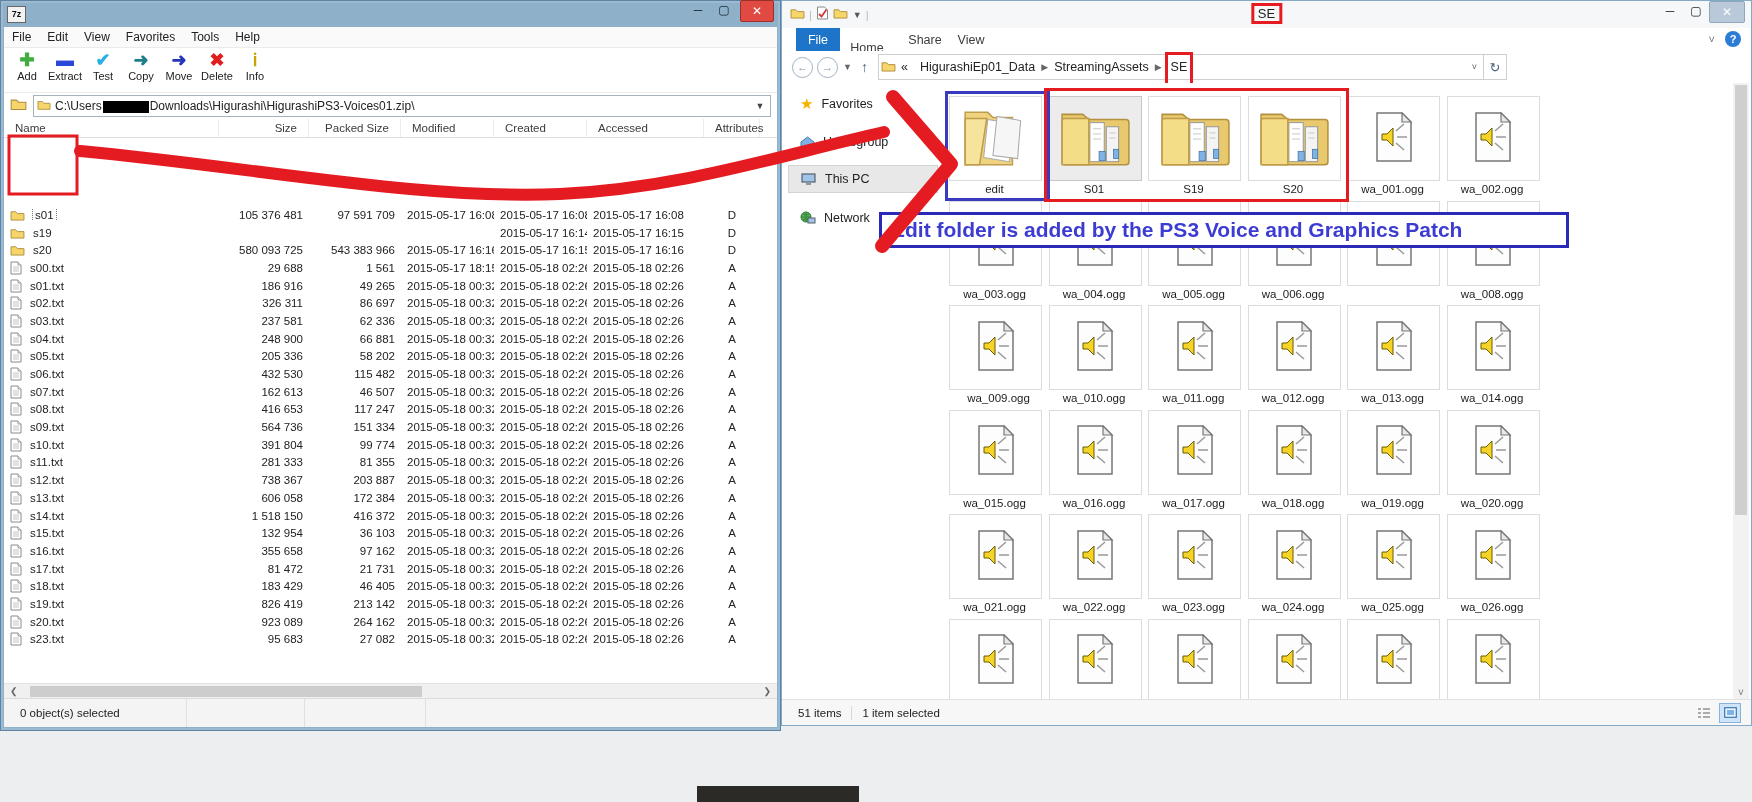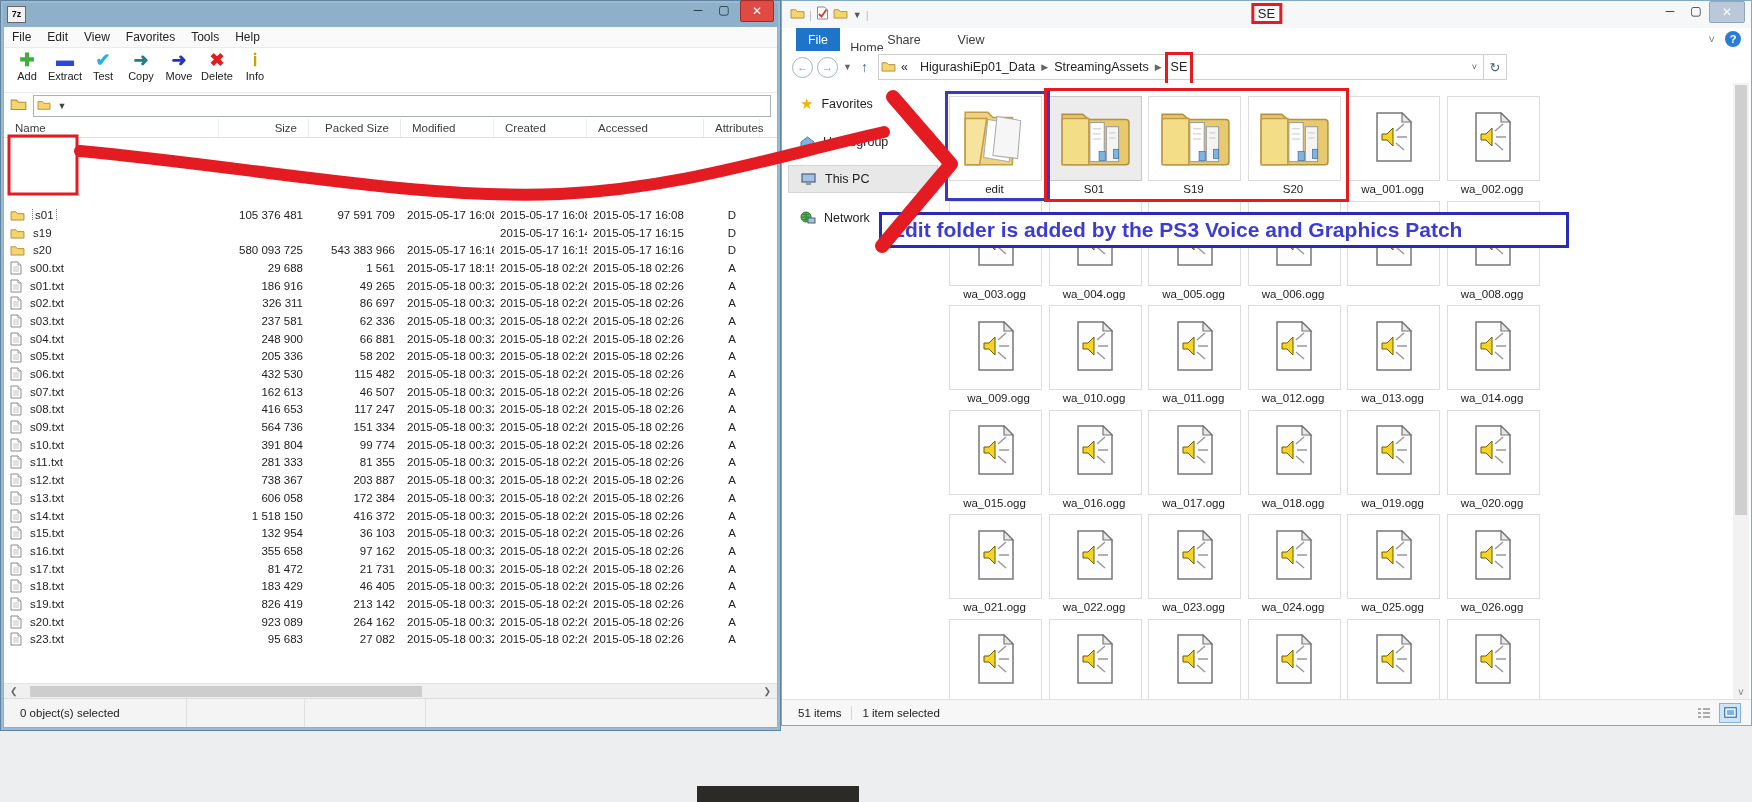--- a/index.html
+++ b/index.html
@@ -152,20 +152,21 @@
         </div>
       </div>
     <div class="addr">
       <span class="upicon" id="sz-upicon"><svg width="17" height="13.600000000000001" viewBox="0 0 16 13">
             <path d="M1 3 h5 l2 2 h7 v7 H1 Z" fill="#f6d56a" stroke="#b08d3e" stroke-width="1"></path>
           </svg></span>
       <div class="addrbox">
         <span id="sz-zipicon" style="margin-right:4px;"><svg width="14" height="11.200000000000001" viewBox="0 0 16 13">
               <path d="M1 3 h5 l2 2 h7 v7 H1 Z" fill="#f6d56a" stroke="#b08d3e" stroke-width="1"></path>
             </svg></span>
+        <span class="txt"><span>C:\Users</span><span class="redact"></span><span>Downloads\Higurashi\HigurashiPS3-Voices01.zip\</span></span>
         <span class="dd">▼</span>
       </div>
     </div>
     <div class="hdr szgrid" id="sz-hdr">
         <div>Name</div>
         <div class="r">Size</div>
         <div class="r">Packed Size</div>
         <div>Modified</div>
         <div>Created</div>
         <div>Accessed</div>
@@ -741,21 +742,21 @@
     </div>
     <div class="btns">
       <div class="winbtn">─</div>
       <div class="winbtn">▢</div>
       <div class="winbtn close-grey">✕</div>
     </div>
   </div>
   <div class="ribbon">
     <div class="tab file">File</div>
     <div class="tab" style="left:62px;width:46px;margin-top:8px;">Home</div>
-    <div class="tab" style="left:100px;width:44px;">Share</div>
+    <div class="tab" style="left:121px;width:44px;">Share</div>
     <div class="tab" style="left:168px;width:42px;">View</div>
     <div class="ribright">
       <span style="color:#777;font-size:11px;">˅</span>
       <span class="helpdot">?</span>
     </div>
   </div>
   <div class="addrrow">
     <span style="width:10px;"></span>
     <div class="navcirc">←</div>
     <span style="width:4px;"></span>

